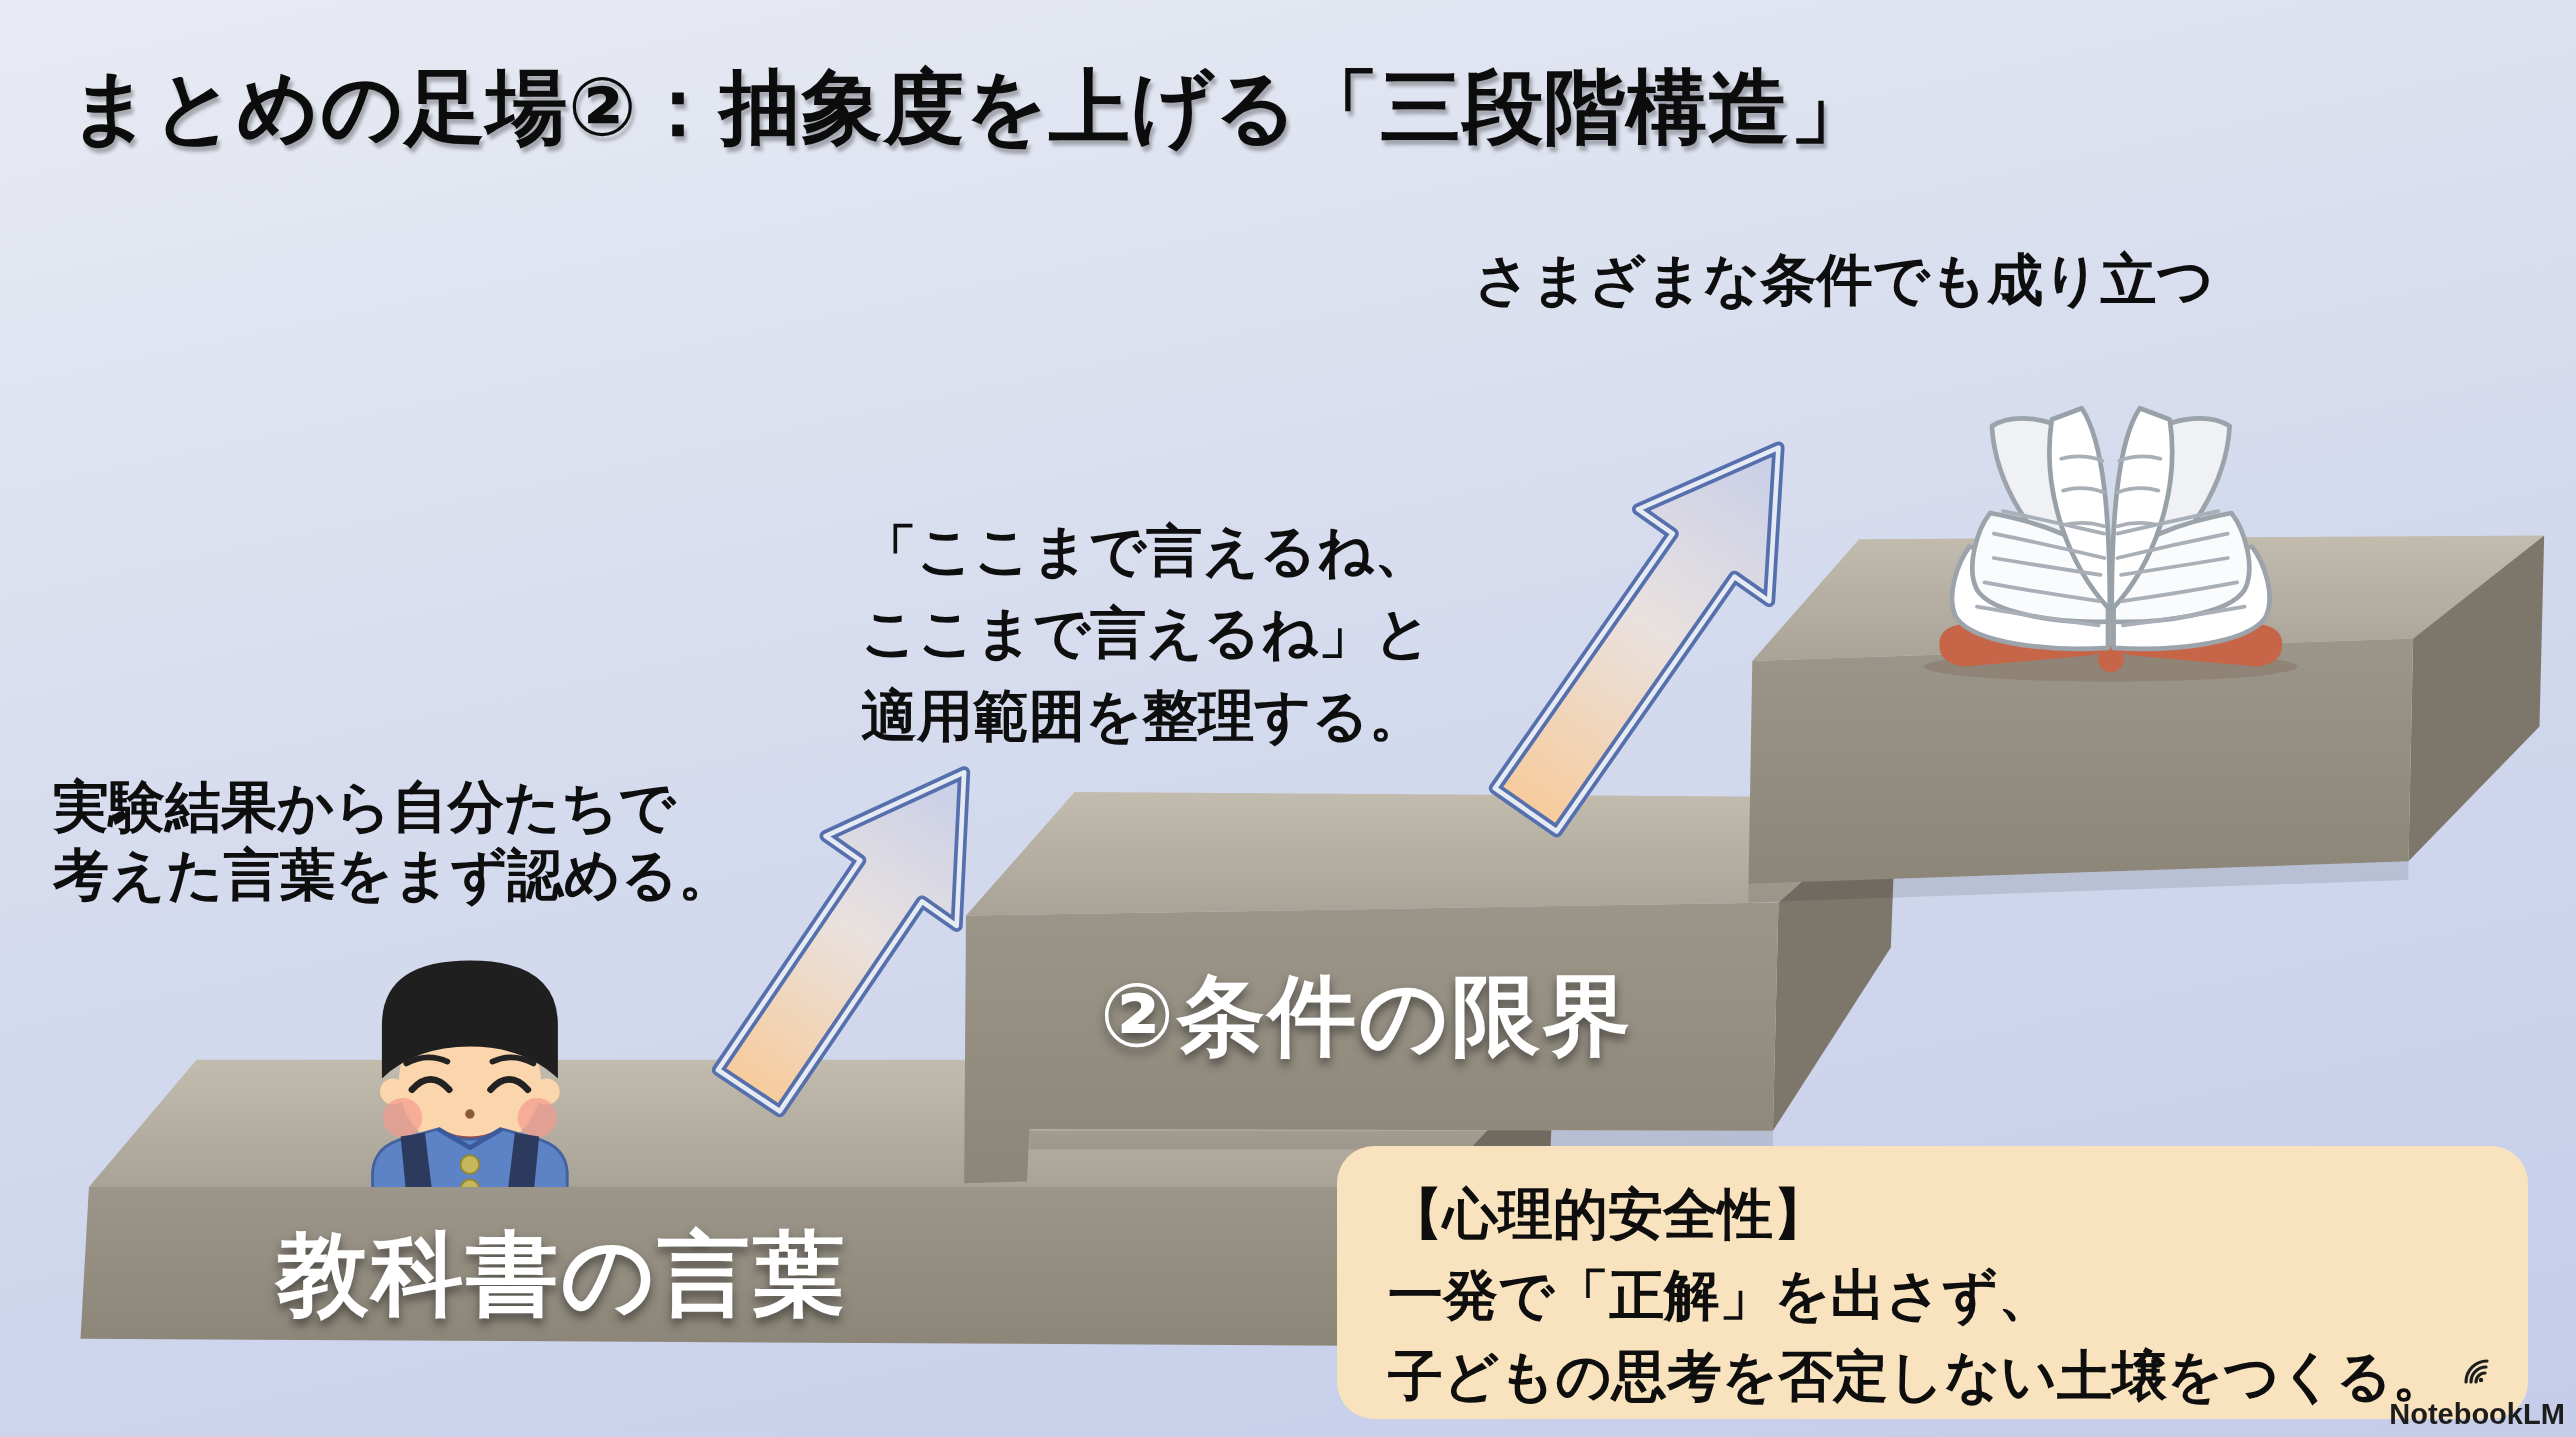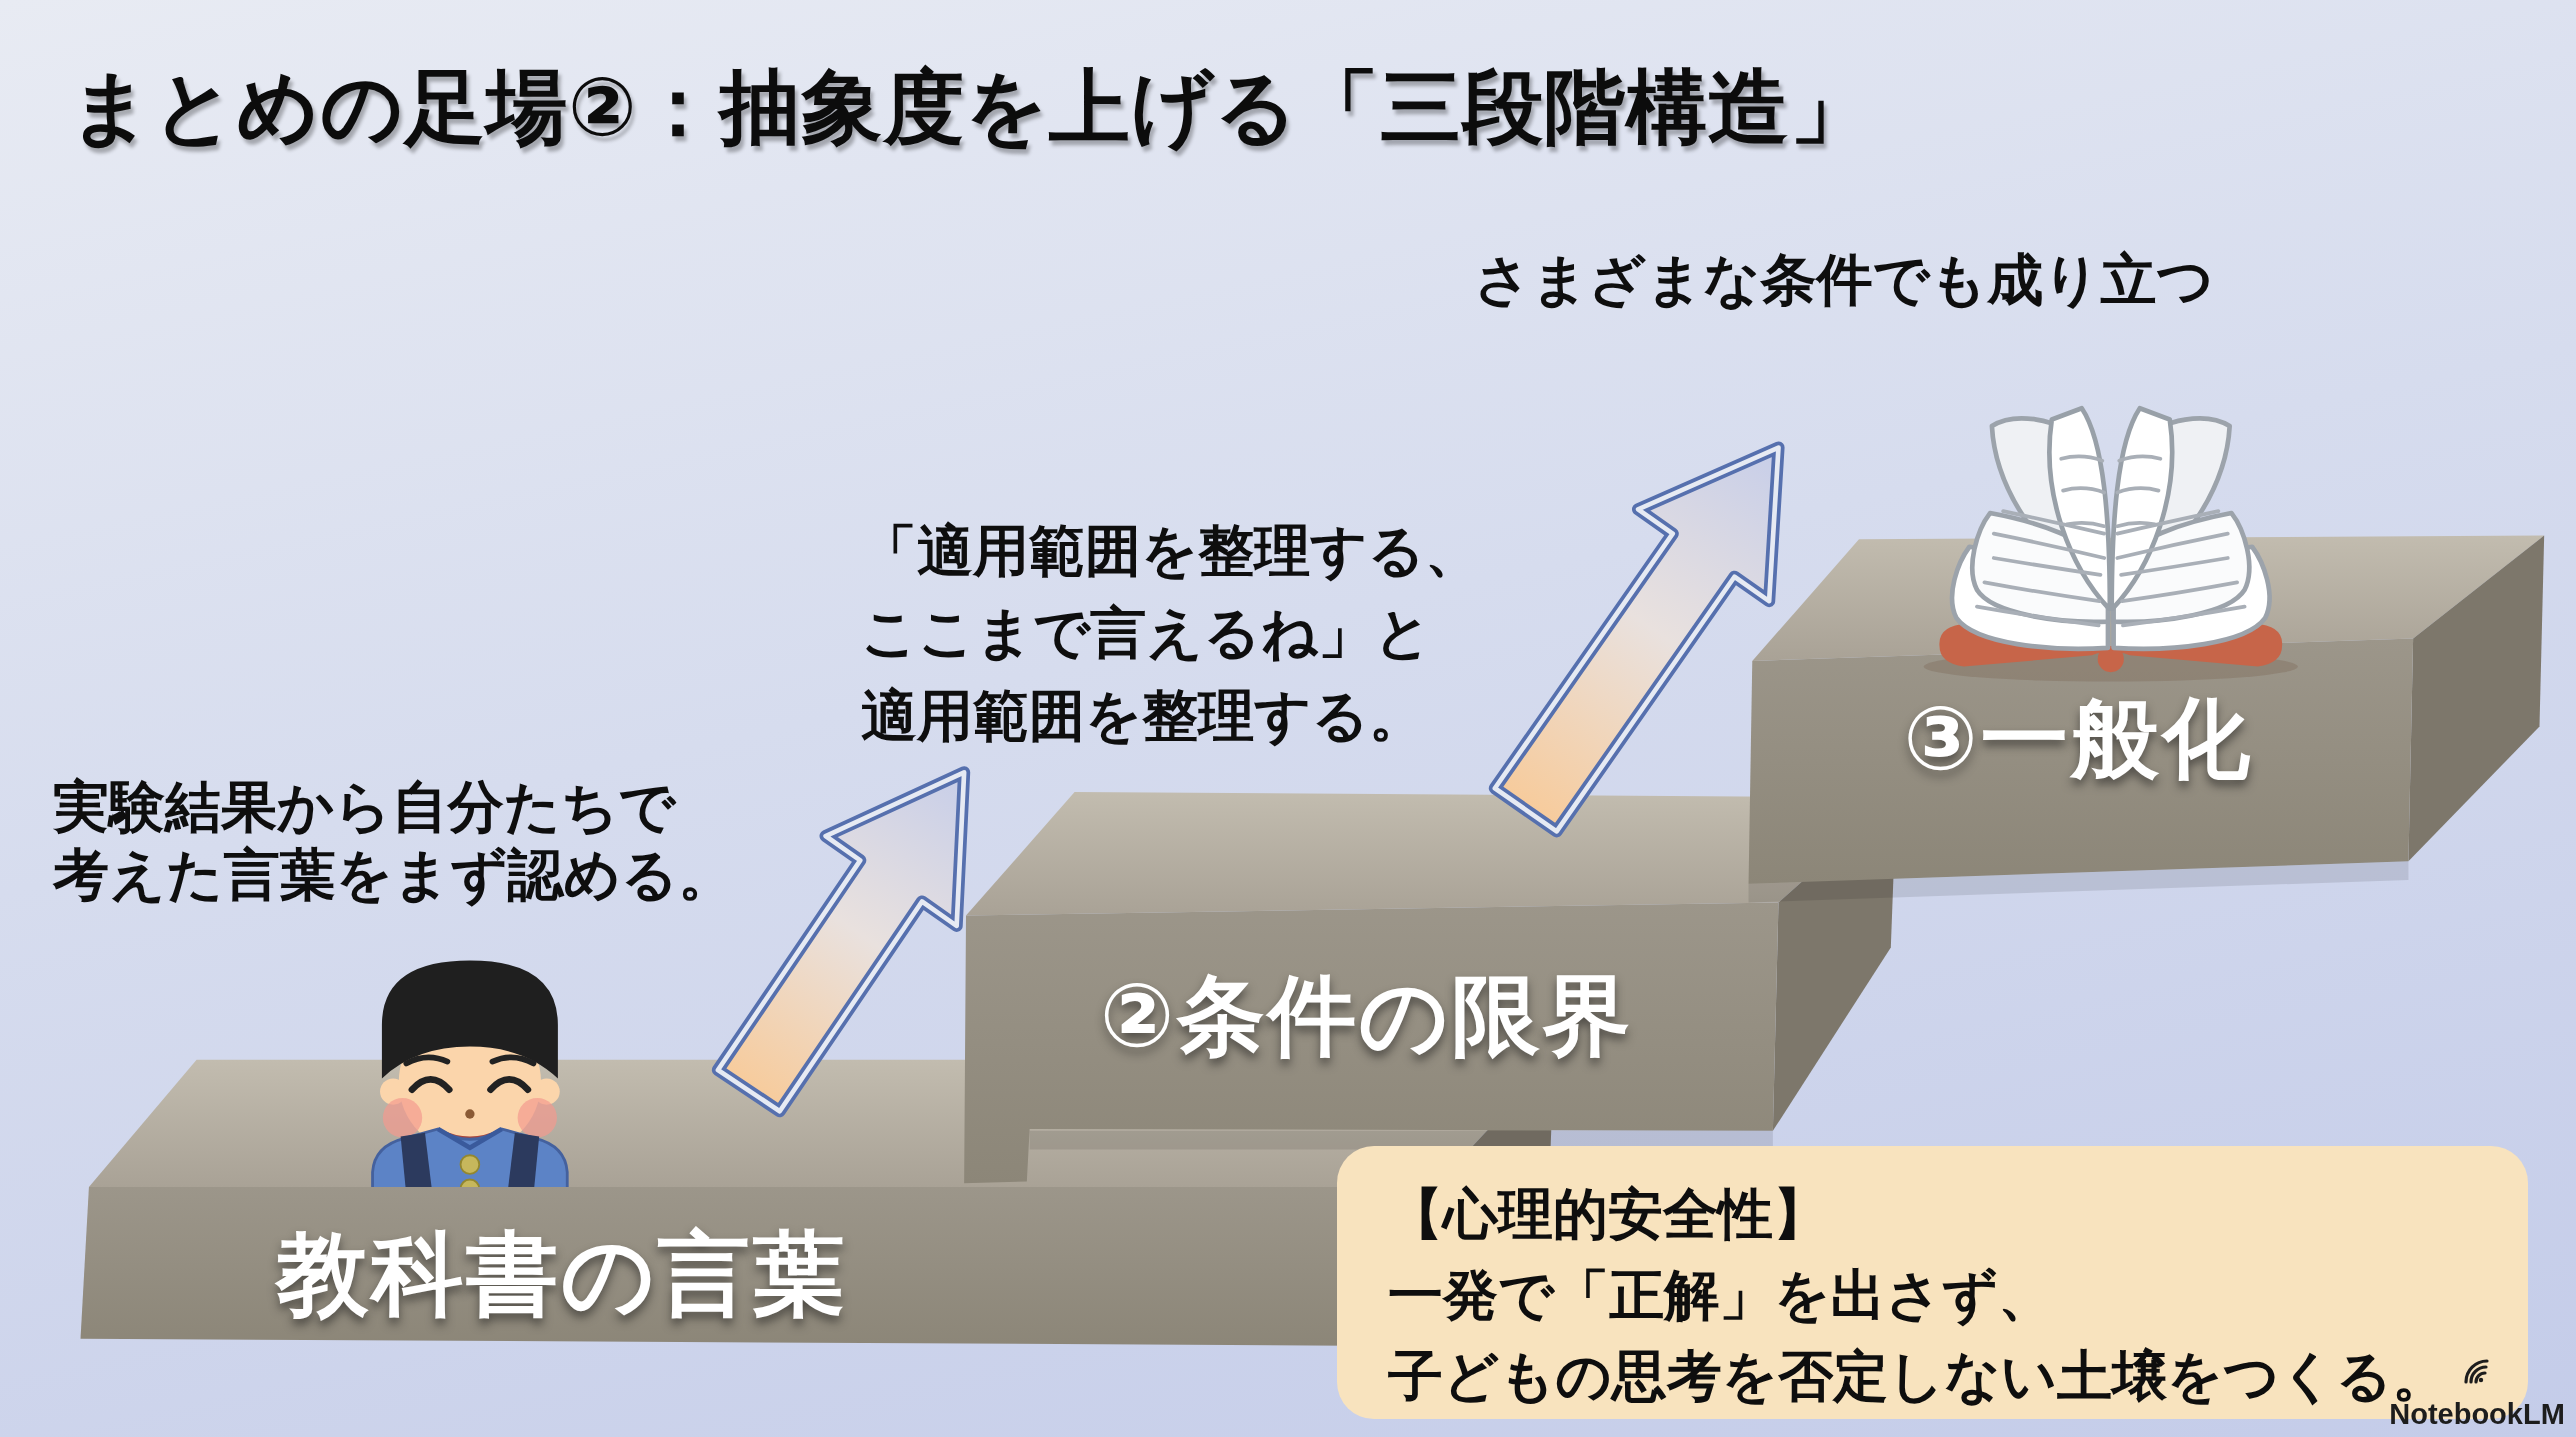--- a/index.html
+++ b/index.html
@@ -170,31 +170,30 @@
     </g>
   </svg>
 
   <div class="title">まとめの足場②：抽象度を上げる「三段階構造」</div>
 
   <div class="note note-1">
     <div>実験結果から自分たちで</div>
     <div>考えた言葉をまず認める。</div>
   </div>
   <div class="note note-2">
-    <div>「適用範囲を整理する、</div>
+    <div>「ここまで言えるね、</div>
     <div>ここまで言えるね」と</div>
     <div>適用範囲を整理する。</div>
   </div>
   <div class="note note-3">
     <div>さまざまな条件でも成り立つ</div>
   </div>
 
   <div class="step-label label-1">教科書の言葉</div>
   <div class="step-label label-2">②条件の限界</div>
-  <div class="step-label label-3">③一般化</div>
 
   <div class="callout">
     <div>【心理的安全性】</div>
     <div>一発で「正解」を出さず、</div>
     <div>子どもの思考を否定しない土壌をつくる。</div>
   </div>
 
   <div class="watermark">
     <svg class="wm-icon" viewBox="0 0 32 32">
       <path d="M5,26 A21,21 0 0 1 26,5"></path>

